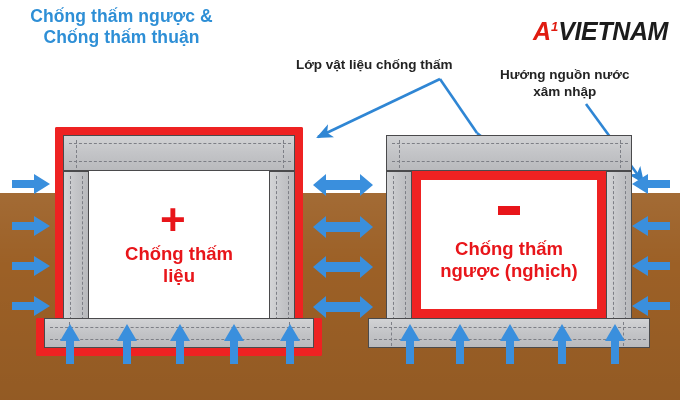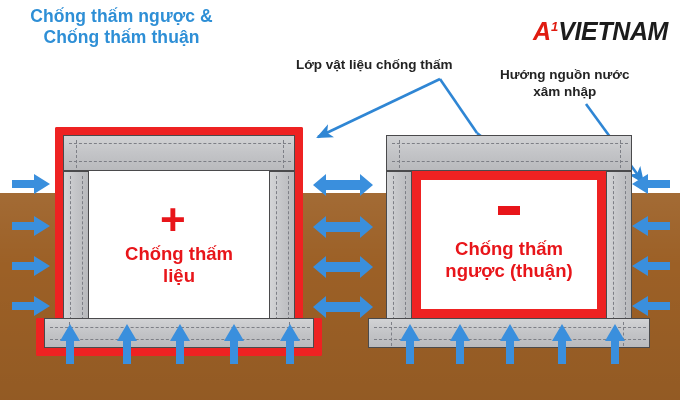--- a/index.html
+++ b/index.html
@@ -263,21 +263,21 @@
       <div class="rebar-v" style="left:254px; top:3px; height:24px;"></div>
     </div>
 
     <div class="membrane-in" style="left:412px; top:171px; width:194px; height:147px;"></div>
 
     <div class="void" style="left:421px; top:180px; width:176px; height:129px;"></div>
 
     <div class="sign-minus" style="left:498px; top:206px;"></div>
     <div class="caption" style="left:412px; top:238px; width:194px;">
       <span>Chống thấm</span><br>
-      <span>ngược (thuận)</span>
+      <span>ngược (nghịch)</span>
     </div>
   </div>
 
   <svg class="arrows" viewBox="0 0 680 400">
     <defs>
 
       <g id="arrowR">
         <path d="M0,6 L22,6 L22,0 L38,10 L22,20 L22,14 L0,14 Z" fill="#3a8fdd"></path>
       </g>
       <g id="arrowL">

